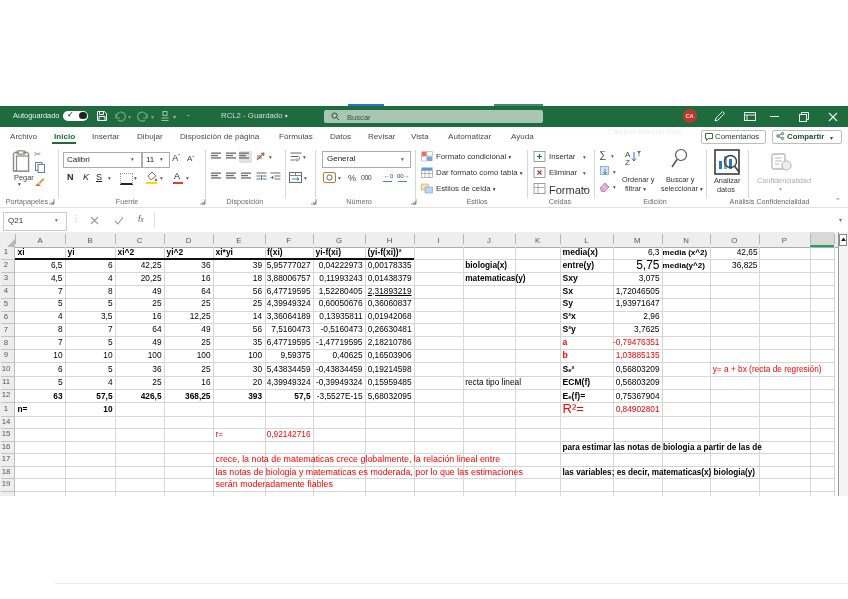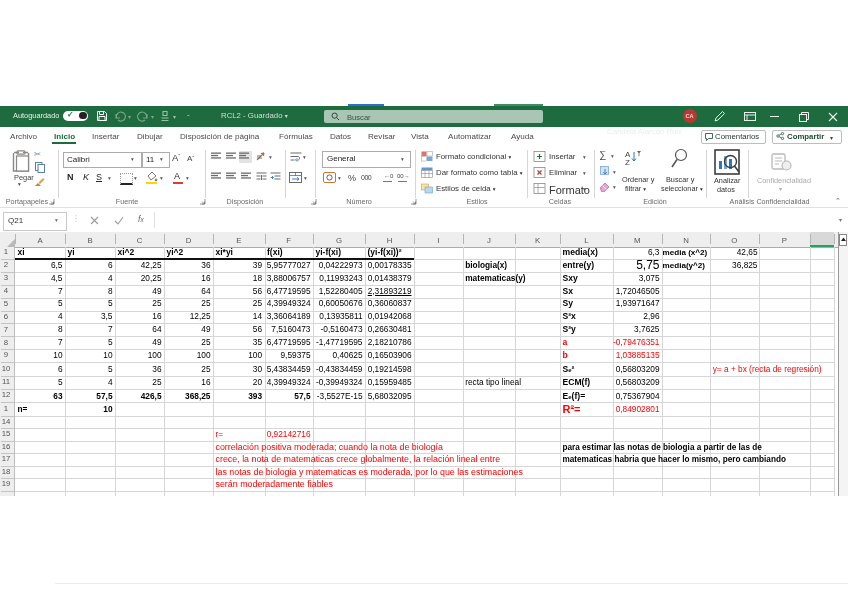--- a/index.html
+++ b/index.html
@@ -553,34 +553,33 @@
 <div class="c" style="top:337.1px;height:11.9px;line-height:11.7px;font-size:8.6px;left:562.5px;font-weight:bold;color:#fe0000;">a</div>
 <div class="c" style="top:337.1px;height:11.9px;line-height:11.7px;font-size:8.3px;right:188.5px;text-align:right;color:#fe0000;">-0,79476351</div>
 <div class="c" style="top:350.0px;height:11.9px;line-height:11.7px;font-size:8.6px;left:562.5px;font-weight:bold;color:#fe0000;">b</div>
 <div class="c" style="top:350.0px;height:11.9px;line-height:11.7px;font-size:8.3px;right:188.5px;text-align:right;color:#fe0000;">1,03885135</div>
 <div class="c" style="top:362.9px;height:12.4px;line-height:12.2px;font-size:8.6px;left:562.5px;font-weight:bold;">S<span style="font-size:6px;">e</span>²</div>
 <div class="c" style="top:362.9px;height:12.4px;line-height:12.2px;font-size:8.3px;right:188.5px;text-align:right;">0,56803209</div>
 <div class="c" style="top:376.3px;height:12.4px;line-height:12.2px;font-size:8.6px;left:562.5px;font-weight:bold;">ECM(f)</div>
 <div class="c" style="top:376.3px;height:12.4px;line-height:12.2px;font-size:8.3px;right:188.5px;text-align:right;">0,56803209</div>
 <div class="c" style="top:389.7px;height:12.4px;line-height:12.2px;font-size:8.6px;left:562.5px;font-weight:bold;">E<span style="font-size:6px;">e</span>(f)=</div>
 <div class="c" style="top:389.7px;height:12.4px;line-height:12.2px;font-size:8.3px;right:188.5px;text-align:right;">0,75367904</div>
-<div class="c" style="top:403.1px;height:12.4px;line-height:12.2px;font-size:11px;left:562.5px;font-weight:bold;color:#fe0000;">R²=</div>
+<div class="c" style="top:403.1px;height:12.4px;line-height:12.2px;font-size:13px;left:562.5px;font-weight:normal;color:#fe0000;">R²=</div>
 <div class="c" style="top:403.1px;height:12.4px;line-height:12.2px;font-size:8.3px;right:188.5px;text-align:right;color:#fe0000;">0,84902801</div>
 <div class="c" style="top:246.8px;height:11.9px;line-height:11.7px;font-size:8.1px;left:662.5px;font-weight:bold;">media (x^2)</div>
 <div class="c" style="top:259.7px;height:11.9px;line-height:11.7px;font-size:8.1px;left:662.5px;font-weight:bold;">media(y^2)</div>
 <div class="c" style="top:246.8px;height:11.9px;line-height:11.7px;font-size:8.3px;right:90.5px;text-align:right;">42,65</div>
 <div class="c" style="top:259.7px;height:11.9px;line-height:11.7px;font-size:8.3px;right:90.5px;text-align:right;">36,825</div>
 <div class="c" style="left:712.7px;top:362.9px;height:12.4px;line-height:12.2px;font-size:8.3px;color:#fe0000;">y= a + bx (recta de regresión)</div>
 <div class="c" style="top:429.0px;height:11.5px;line-height:11.3px;font-size:8.3px;left:215.5px;color:#fe0000;">r=</div>
 <div class="c" style="top:429.0px;height:11.5px;line-height:11.3px;font-size:8.3px;right:537.5px;text-align:right;color:#fe0000;">0,92142716</div>
-<div class="c" style="top:441.5px;height:11.5px;line-height:11.3px;font-size:8.9px;left:215.5px;color:#fe0000;">correlación positiva moderada; cuando la nota de biología</div>
 <div class="c" style="top:454.0px;height:11.5px;line-height:11.3px;font-size:8.9px;left:215.5px;color:#fe0000;">crece, la nota de matematicas crece globalmente, la relación lineal entre</div>
 <div class="c" style="top:466.5px;height:11.5px;line-height:11.3px;font-size:8.9px;left:215.5px;color:#fe0000;">las notas de biologia y matematicas es moderada, por lo que las estimaciones</div>
 <div class="c" style="top:479.0px;height:11.5px;line-height:11.3px;font-size:8.9px;left:215.5px;color:#fe0000;">serán moderadamente fiables</div>
 <div class="c" style="top:441.5px;height:11.5px;line-height:11.3px;font-size:8.2px;left:562.5px;font-weight:bold;">para estimar las notas de biologia a partir de las de</div>
-<div class="c" style="top:454.0px;height:11.5px;line-height:11.3px;font-size:8.2px;left:562.5px;font-weight:bold;">matematicas habria que hacer lo mismo, pero cambiando</div>
+<div class="c" style="top:466.5px;height:11.5px;line-height:11.3px;font-size:8.2px;left:562.5px;font-weight:bold;">las variables; es decir, matematicas(x) biologia(y)</div>
 <div class="abs" style="left:837.5px;top:232.3px;width:1px;height:263.7px;background:#9a9a9a;"></div>
 <div class="abs" style="left:838.5px;top:232.3px;width:9.5px;height:263.7px;background:#f4f4f4;"></div>
 <div class="abs" style="left:839px;top:233.5px;width:8px;height:12px;background:#fff;border:1px solid #888;box-sizing:border-box;"></div>
 <svg class="abs" style="left:840.5px;top:237px" width="5" height="5" viewBox="0 0 5 5">
 <path d="M0 4 L2.5 0.5 L5 4 z" fill="#222"></path>
     </svg>
 <div class="abs" style="left:55px;top:583px;width:793px;height:1px;background:#ececec;"></div>
 </div>
 </body></html>

